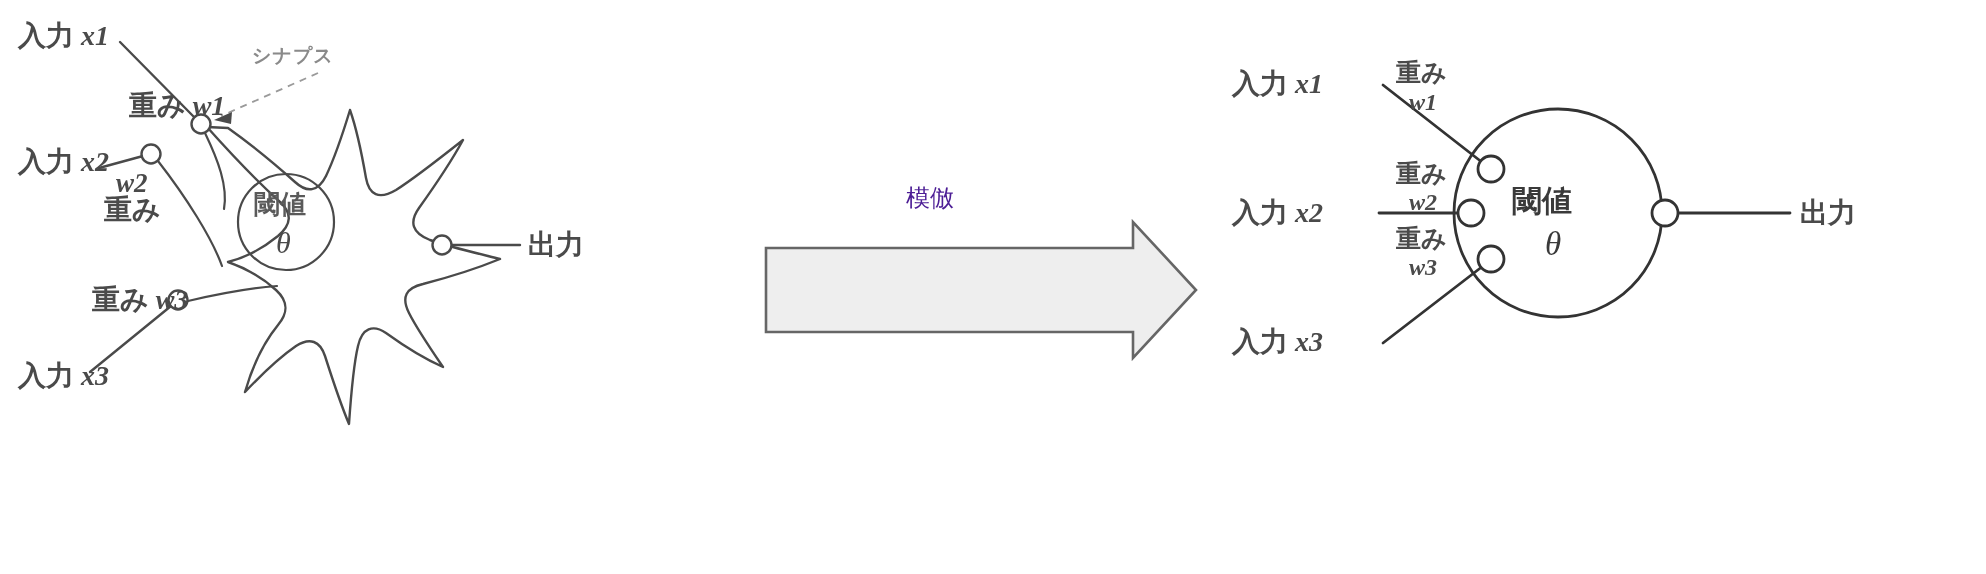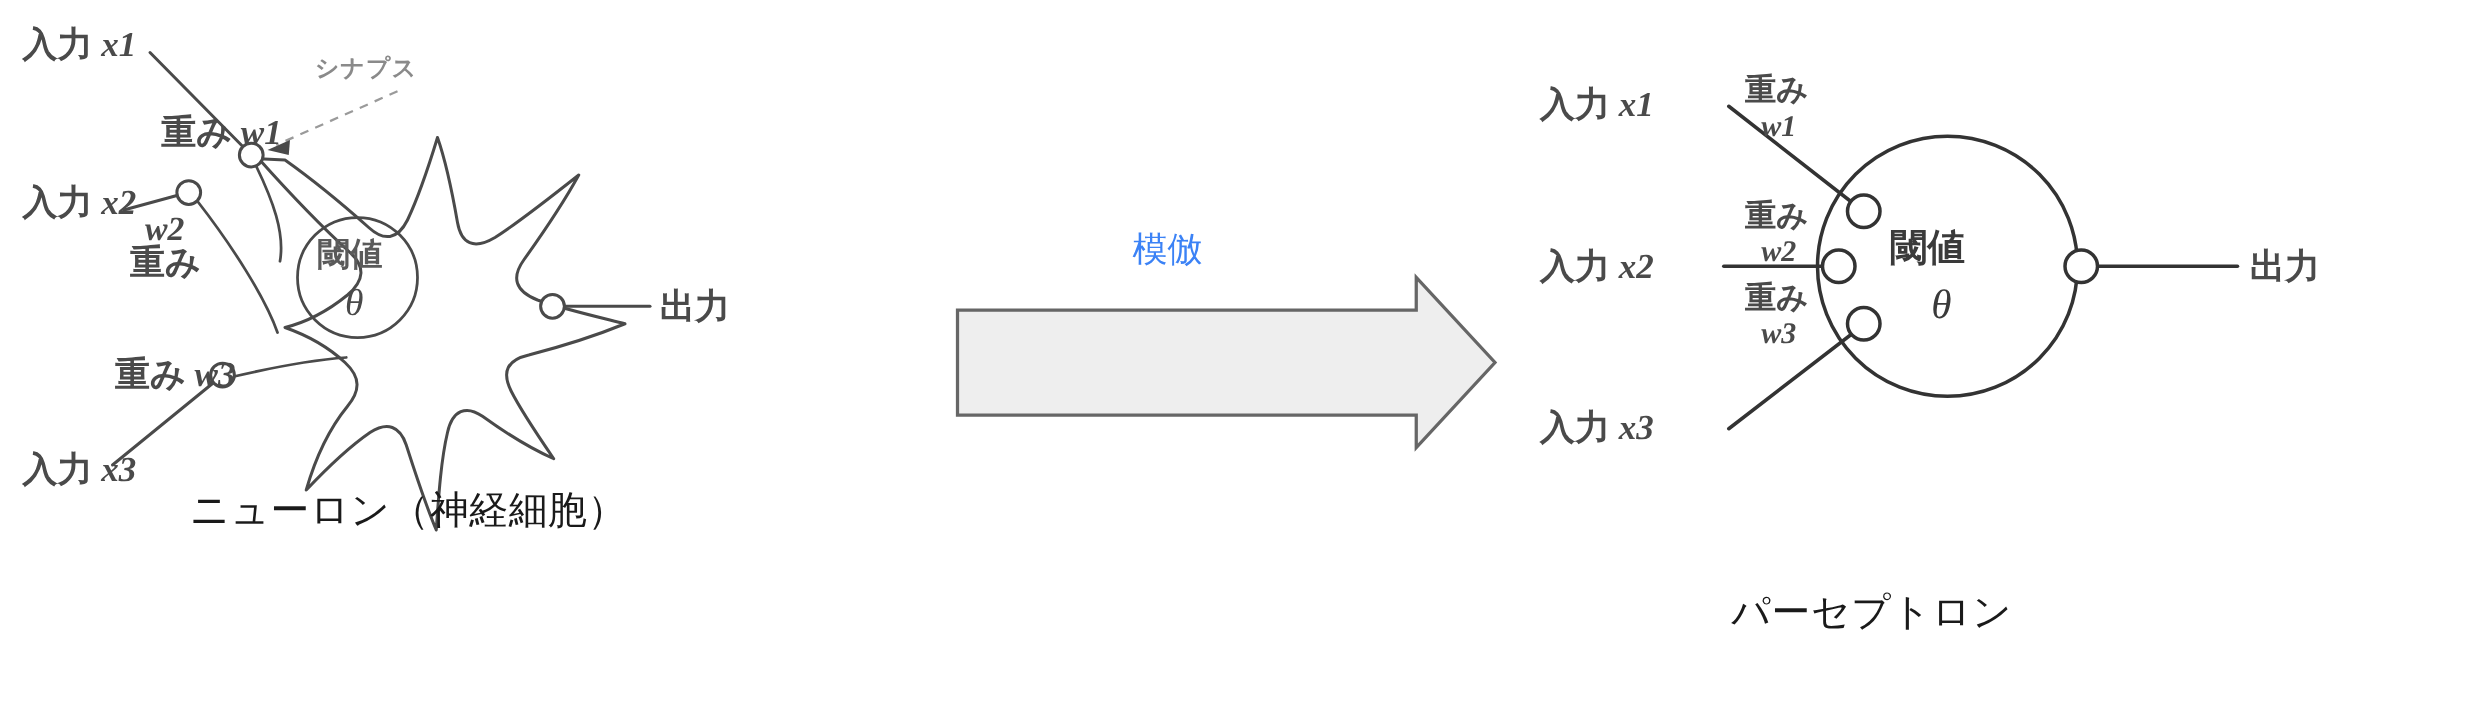--- a/index.html
+++ b/index.html
@@ -46,24 +46,24 @@
   .wlab { font-size: 25px; }
   .wvar { font-size: 24px; }
   .caption {
     color: #1a1a1a;
     font-family: "Liberation Sans", "DejaVu Sans", sans-serif;
     font-weight: 400;
     font-size: 31px;
     letter-spacing: 0.5px;
   }
   .mimic {
-    color: #3b82f6;
+    color: #4c1d95;
     font-family: "Liberation Sans", "DejaVu Sans", sans-serif;
     font-weight: 400;
-    font-size: 28px;
+    font-size: 24px;
   }
   .synapse {
     color: #8a8a8a;
     font-family: "Liberation Sans", "DejaVu Sans", sans-serif;
     font-weight: 700;
     font-size: 19px;
     letter-spacing: 1px;
   }
   .theta {
     font-family: "Liberation Serif", "DejaVu Serif", serif;
@@ -71,21 +71,21 @@
     font-size: 30px;
     color: #4a4a4a;
   }
   .theta-r {
     font-family: "Liberation Serif", "DejaVu Serif", serif;
     font-style: italic;
     font-size: 33px;
     color: #3a3a3a;
   }
   .thr-jp {
-    font-family: Liberation Mono, monospace;
+    font-family: Liberation Serif, serif;
     font-weight: 700;
     color: #5a5a5a;
   }
 </style>
 </head>
 <body>
 
 <div id="stage">
 
   <svg class="layer" viewBox="0 0 1986 574">
@@ -195,21 +195,20 @@
   </div>
 
   <div class="lbl synapse" style="left:252px; top:46px;">シナプス</div>
 
   <div class="lbl thr-jp" style="left:254px; top:192px; font-size:26px;">閾値</div>
 
   <div class="lbl theta" style="left:276px; top:228px;">θ</div>
 
   <div class="lbl jp io-28" style="left:528px; top:231px;">出力</div>
 
-  <div class="lbl caption" style="left:152px; top:392px;">ニューロン（神経細胞）</div>
 
   <div class="lbl mimic" style="left:906px; top:186px;">模倣</div>
 
   <div class="lbl io-28" style="left:1232px; top:70px;">
     <span class="jp">入力</span>
     <span class="var">x1</span>
   </div>
 
   <div class="lbl io-28" style="left:1232px; top:199px;">
     <span class="jp">入力</span>
@@ -229,15 +228,14 @@
 
   <div class="lbl jp wlab" style="left:1396px; top:226px;">重み</div>
   <div class="lbl var wvar" style="left:1409px; top:255px;">w3</div>
 
   <div class="lbl thr-jp" style="left:1512px; top:186px; font-size:30px; color:#3a3a3a;">閾値</div>
 
   <div class="lbl theta-r" style="left:1545px; top:228px;">θ</div>
 
   <div class="lbl jp io-28" style="left:1800px; top:199px;">出力</div>
 
-  <div class="lbl caption" style="left:1385px; top:474px;">パーセプトロン</div>
 
 </div>
 
 </body></html>

